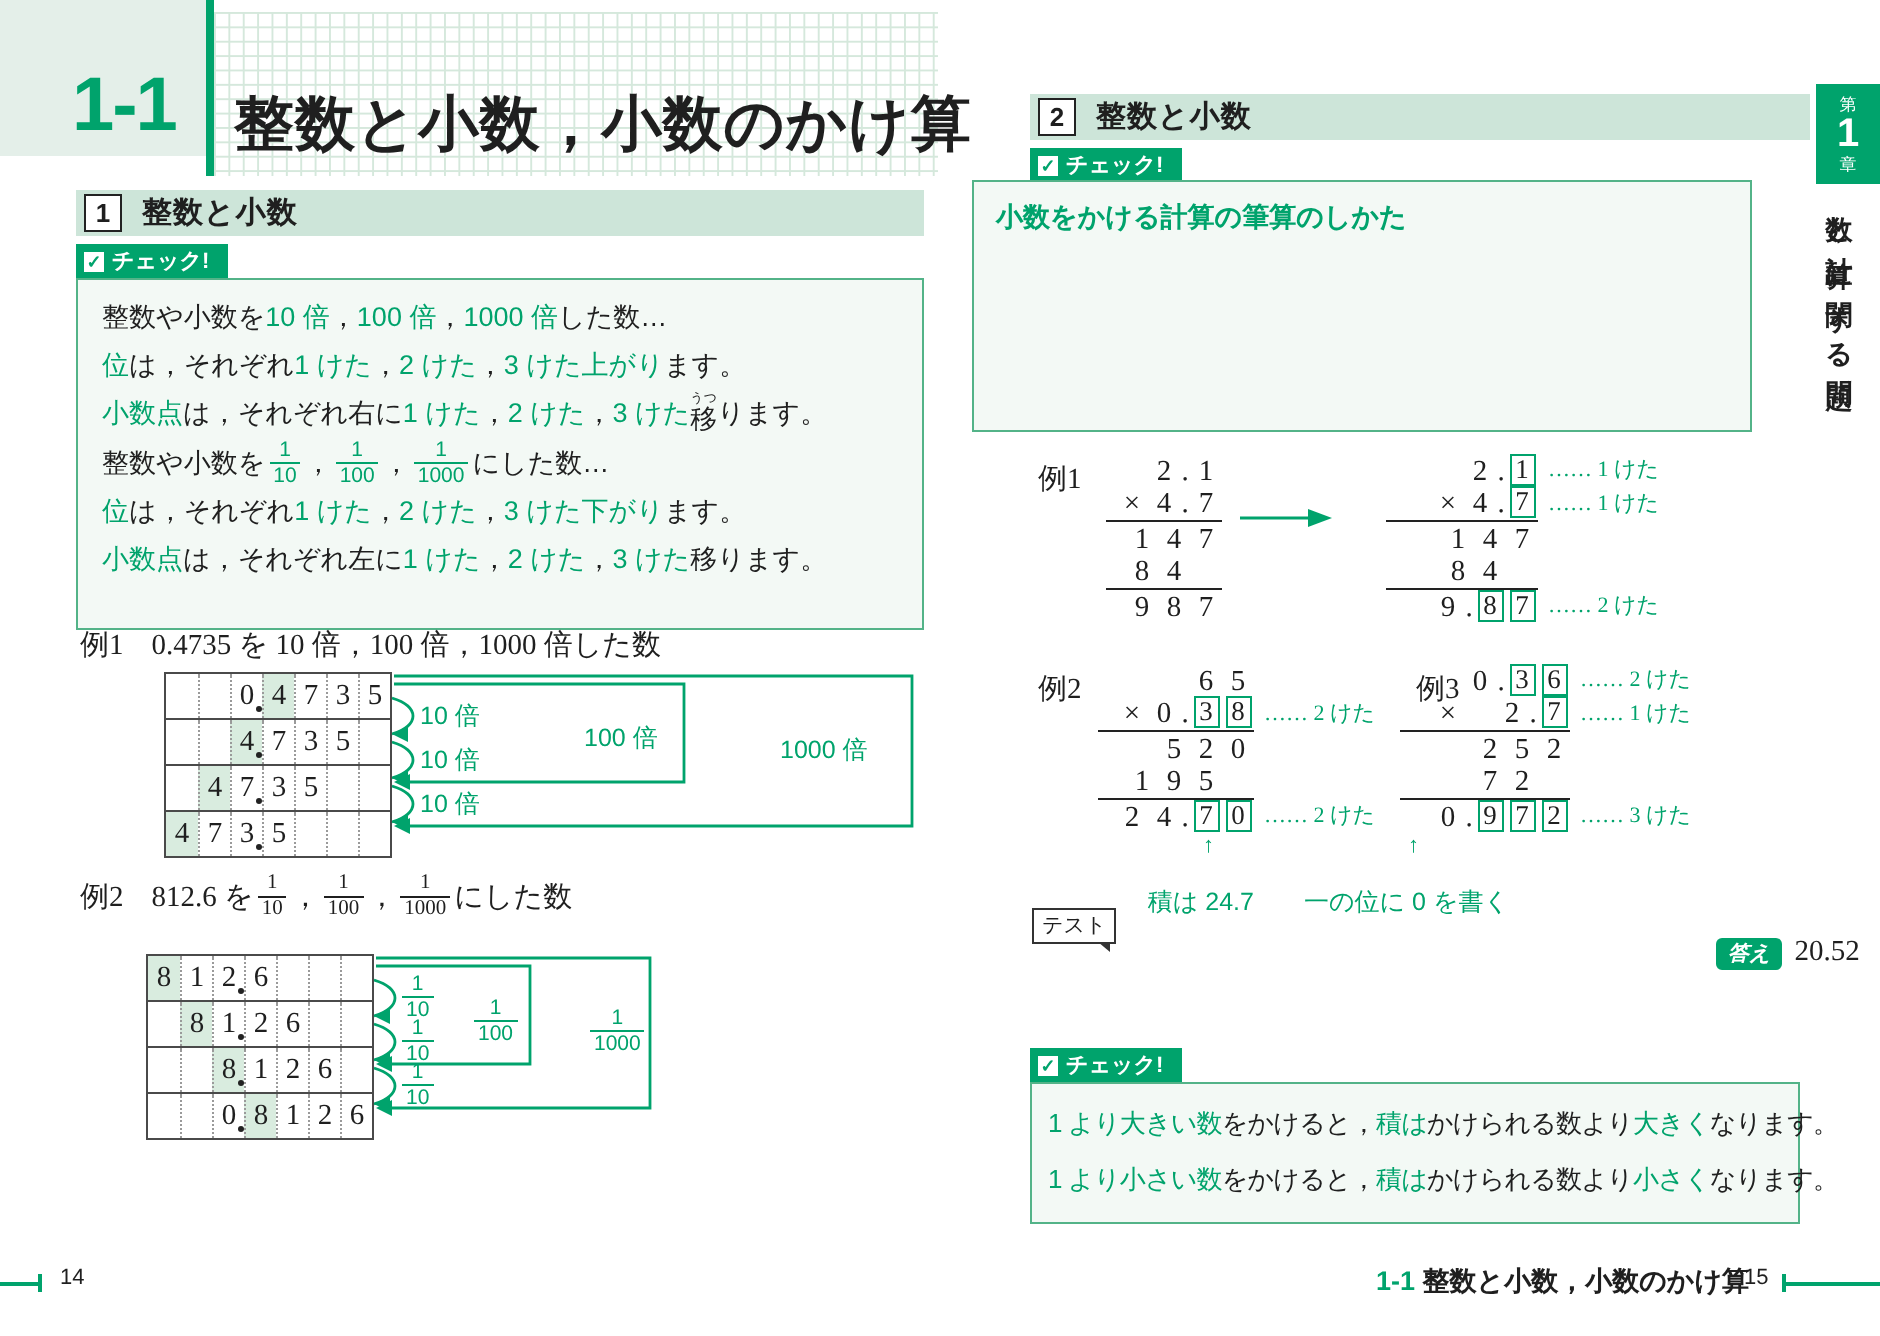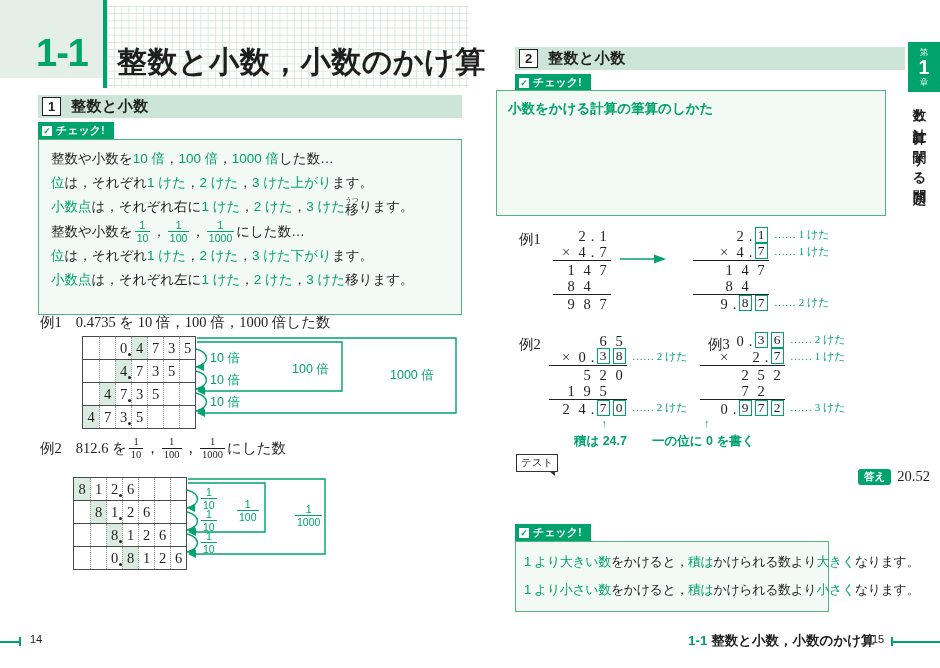--- a/index.html
+++ b/index.html
@@ -31,24 +31,24 @@
 
   
   .ctag{background:var(--green);color:#fff;font-size:11px;font-weight:bold;height:17px;display:inline-flex;align-items:center;gap:4px;padding:0 9px 0 4px;}
   .cbx{width:10px;height:10px;background:#fff;color:var(--green);font-size:9px;line-height:10px;text-align:center;font-weight:bold;}
   #ctag1{left:38px;top:122px;}
   #ctag2{left:515px;top:74px;}
   #ctag3{left:515px;top:524px;}
   .cbox{border:1.8px solid var(--boxb);background:var(--boxbg);}
   #cbox1{left:38px;top:139px;width:424px;height:176px;padding:7px 12px;font-size:13.5px;}
   #cbox1 .cline{display:flex;align-items:center;min-height:24px;white-space:nowrap;}
-  #cbox2{left:496px;top:90px;width:390px;height:126px;padding:6px 11px;font-size:13.5px;line-height:24px;}
+  #cbox2{left:486px;top:90px;width:390px;height:126px;padding:6px 11px;font-size:13.5px;line-height:24px;}
   #cbox2 .chead{color:var(--green);font-weight:bold;}
   #cbox2 .bullet{padding-left:14px;text-indent:-14px;letter-spacing:-.2px;}
-  #cbox3{left:515px;top:541px;width:314px;height:71px;padding:6px 8px;font-size:13px;}
+  #cbox3{left:515px;top:541px;width:385px;height:71px;padding:6px 8px;font-size:13px;}
   #cbox3 .cline{display:flex;align-items:center;min-height:28px;white-space:nowrap;letter-spacing:-.4px;}
   ruby rt{font-size:6.5px;color:var(--ink);}
 
   
   .frac{display:inline-flex;flex-direction:column;align-items:center;vertical-align:middle;margin:0 2px;font-size:10.5px;line-height:1.15;}
   .frac .den{border-top:1px solid currentColor;padding:0 2px;}
   .frac .num{padding:0 2px;}
 
   
   .exintro{display:flex;gap:14px;font-family:"Liberation Serif",serif;font-size:14.5px;align-items:center;white-space:nowrap;}
@@ -84,34 +84,34 @@
   #rex2{left:549px;top:332px;width:78px;}
   #rex3{left:700px;top:332px;width:85px;}
   .mline{position:relative;height:17px;display:flex;}
   .mcells{width:100%;display:flex;justify-content:flex-end;align-items:flex-end;font-family:"Liberation Serif",serif;font-size:14.5px;}
   .mcells.rule{border-bottom:1.3px solid #222;}
   .mc,.msp{width:13px;margin:0 1.5px;text-align:center;line-height:16px;}
   .mdot{width:5px;text-align:center;line-height:16px;}
   .mbox{width:13px;height:16px;margin:0 1.5px 1px;border:1.2px solid var(--green);line-height:13px;text-align:center;font-size:13.5px;}
   .mnote{position:absolute;left:100%;bottom:2px;margin-left:5px;color:var(--green);font-size:11px;white-space:nowrap;font-family:Liberation Serif, serif;}
   .msub{height:15px;color:var(--green);font-size:11px;}
-  .mcap{color:var(--green);font-size:12.5px;white-space:nowrap;margin-top:1px;font-weight:bold;}
+  .mcap{color:var(--green);font-size:12.5px;white-space:nowrap;margin-top:11px;}
   #rex2 .msub{text-align:right;padding-right:20px;}
   #rex2 .mcap{text-align:right;}
   #rex3 .msub{text-align:left;padding-left:4px;}
   #rex3 .mcap{margin-left:-48px;}
   #rex1-arrow{left:620px;top:253px;}
 
   
   #test{left:516px;top:454px;display:flex;align-items:center;gap:12px;}
   .tbadge{position:relative;border:1.2px solid #333;background:#fff;font-size:10.5px;font-weight:normal;padding:1px 4px;}
   .tbadge:after{content:"";position:absolute;right:2px;bottom:-5px;border-left:6px solid transparent;border-top:5px solid #333;}
   #test .ttext{font-family:"Liberation Serif",serif;font-size:14.5px;}
   #answer{left:858px;top:468px;display:flex;align-items:center;gap:6px;}
-  .abadge{background:var(--green);color:#fff;font-size:10.5px;font-weight:bold;border-radius:3px;padding:1px 6px;}
+  .abadge{background:var(--green);color:#fff;font-size:10.5px;font-weight:bold;border-radius:3px;padding:1px 6px;font-style:italic;}
   #answer .aval{font-family:"Liberation Serif",serif;font-size:14.5px;}
 
   
   #tab-box{left:908px;top:42px;width:32px;height:50px;background:var(--green);color:#fff;display:flex;flex-direction:column;align-items:center;justify-content:center;line-height:1.05;}
   #tab-box .sm{font-size:8.5px;} #tab-box .lg{font-size:20px;font-weight:bold;}
   #tab-label{left:910px;top:97px;writing-mode:vertical-rl;font-size:13.5px;font-weight:bold;letter-spacing:2.5px;}
 
   
   .fline{background:var(--green);height:2px;} .ftick{background:var(--green);width:2px;height:9px;}
   #f-lline{left:0;top:641px;width:19px;} #f-ltick{left:19px;top:637px;}

